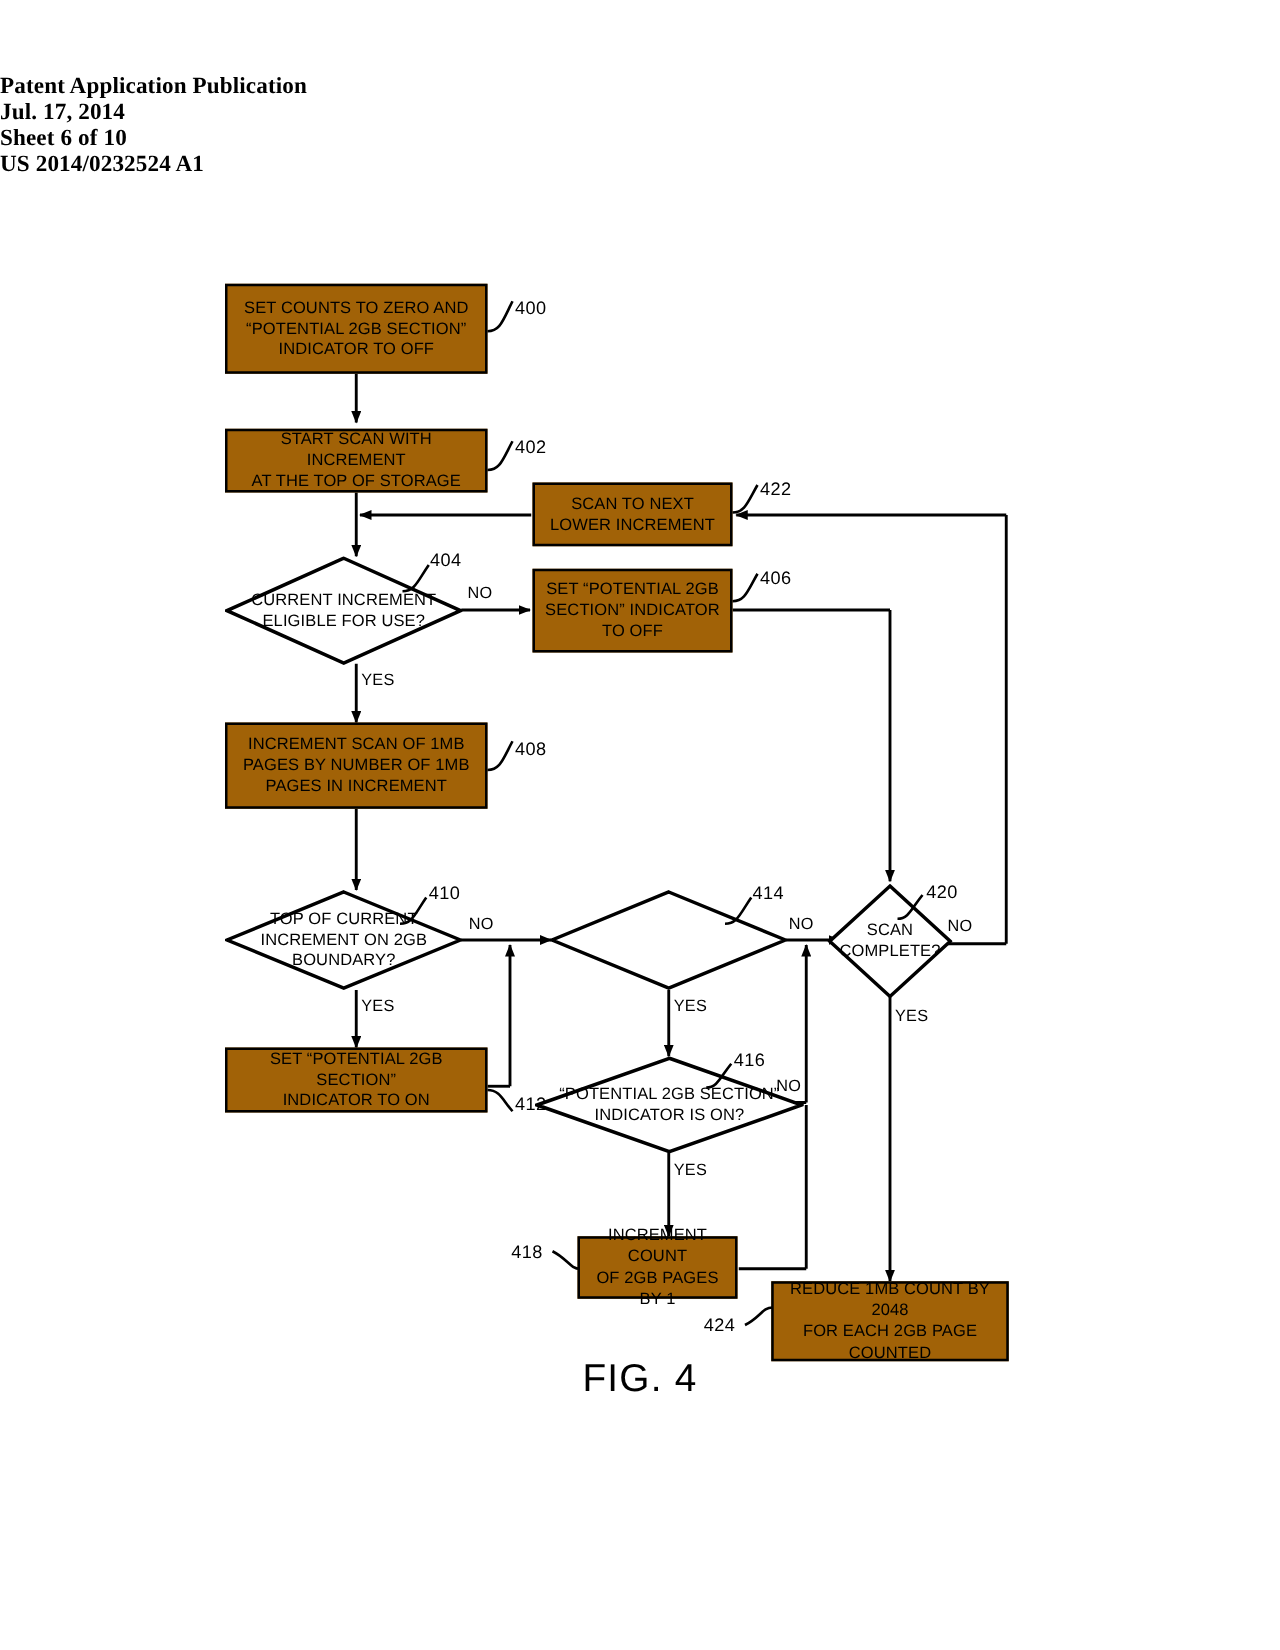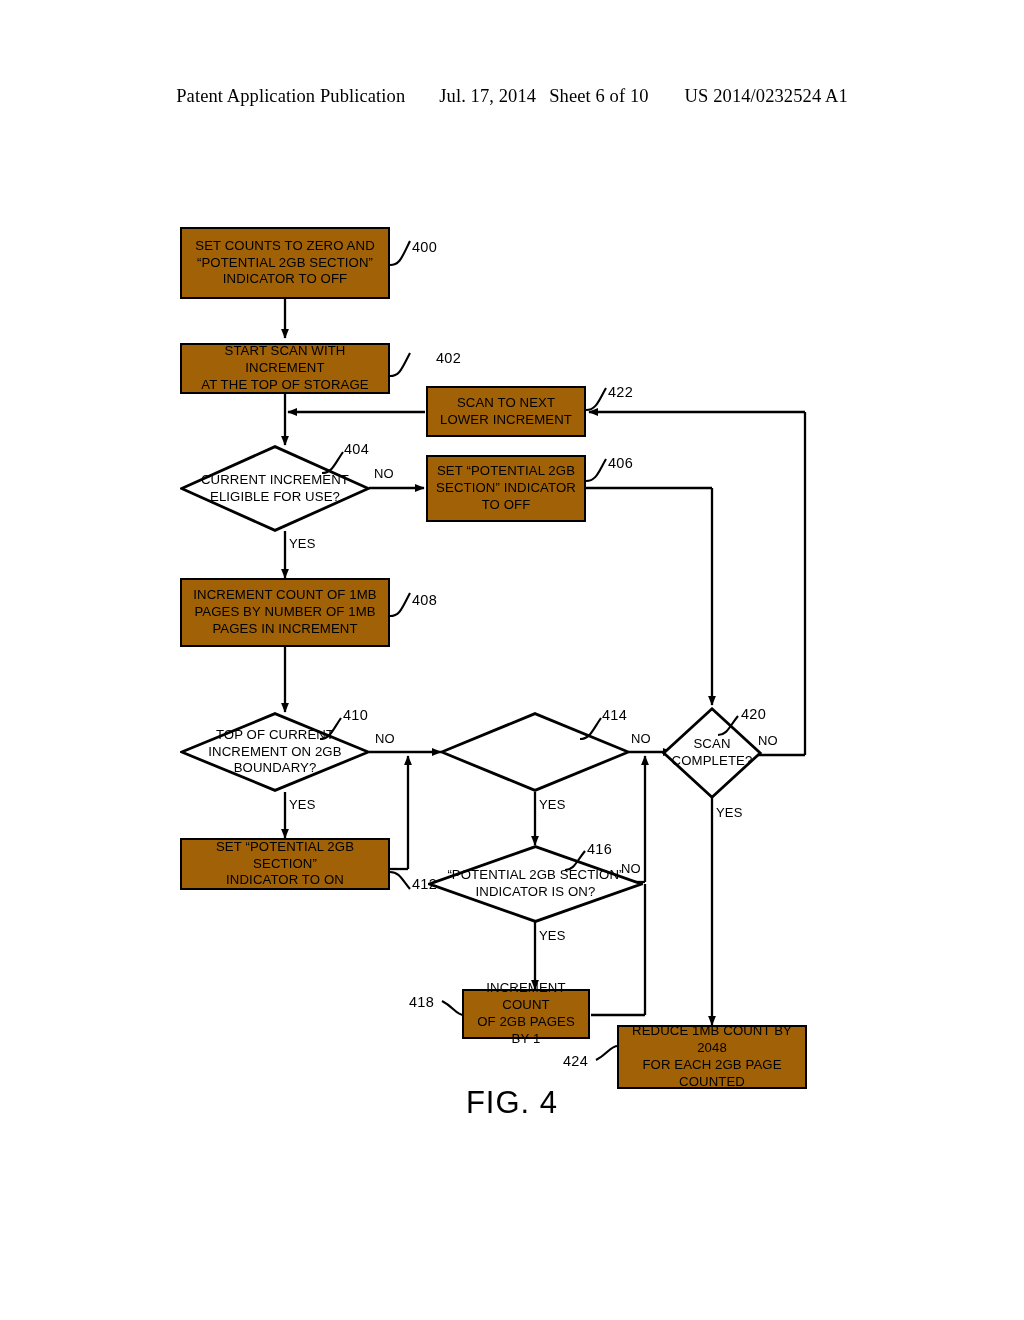--- a/index.html
+++ b/index.html
@@ -24,24 +24,25 @@
   #pub-header {
     position: absolute;
     left: 0;
     top: 86px;
     width: 1024px;
     height: 30px;
     display: flex;
     align-items: baseline;
     justify-content: center;
     font-family: "Liberation Serif", serif;
-    font-weight: normal;
+    font-weight: bold;
     font-size: 18.5px;
     letter-spacing: 0.1px;
     white-space: nowrap;
+    flex-direction: column;
   }
   #pub-header .seg { display: inline-block; }
   #pub-header .gap-a { width: 34px; }
   #pub-header .gap-b { width: 13px; }
   #pub-header .gap-c { width: 36px; }
 
   
   #figure {
     position: absolute;
     left: 0;
@@ -204,21 +205,21 @@
 
     <div class="pbox" style="left:180px; top:343px; width:210px; height:51px;">
       <span>
         <span>START SCAN WITH INCREMENT</span>
         <span>AT THE TOP OF STORAGE</span>
       </span>
     </div>
     <svg class="ref-leader" style="position:absolute; left:388px; top:348px;" width="36" height="30">
       <path d="M2,28 C12,28 14,20 22,5" stroke="#000" stroke-width="2.1" fill="none"></path>
     </svg>
-    <div class="ref-num" style="left:412px; top:350px;margin-left:24px;">402</div>
+    <div class="ref-num" style="left:412px; top:350px;">402</div>
 
     <div class="pbox" style="left:426px; top:386px; width:160px; height:51px;">
       <span>
         <span>SCAN TO NEXT</span>
         <span>LOWER INCREMENT</span>
       </span>
     </div>
     <svg class="ref-leader" style="position:absolute; left:584px; top:384px;" width="36" height="28">
       <path d="M2,26 C12,26 14,18 22,4" stroke="#000" stroke-width="2.1" fill="none"></path>
     </svg>
@@ -248,21 +249,21 @@
         <span>TO OFF</span>
       </span>
     </div>
     <svg class="ref-leader" style="position:absolute; left:584px; top:455px;" width="36" height="28">
       <path d="M2,26 C12,26 14,18 22,4" stroke="#000" stroke-width="2.1" fill="none"></path>
     </svg>
     <div class="ref-num" style="left:608px; top:455px;">406</div>
 
     <div class="pbox" style="left:180px; top:578px; width:210px; height:69px;">
       <span>
-        <span>INCREMENT COUNT OF 1MB</span>
+        <span>INCREMENT SCAN OF 1MB</span>
         <span>PAGES BY NUMBER OF 1MB</span>
         <span>PAGES IN INCREMENT</span>
       </span>
     </div>
     <svg class="ref-leader" style="position:absolute; left:388px; top:588px;" width="36" height="30">
       <path d="M2,28 C12,28 14,20 22,5" stroke="#000" stroke-width="2.1" fill="none"></path>
     </svg>
     <div class="ref-num" style="left:412px; top:592px;">408</div>
 
     <div class="dbox" style="left:180px; top:712px; width:190px; height:80px;">

